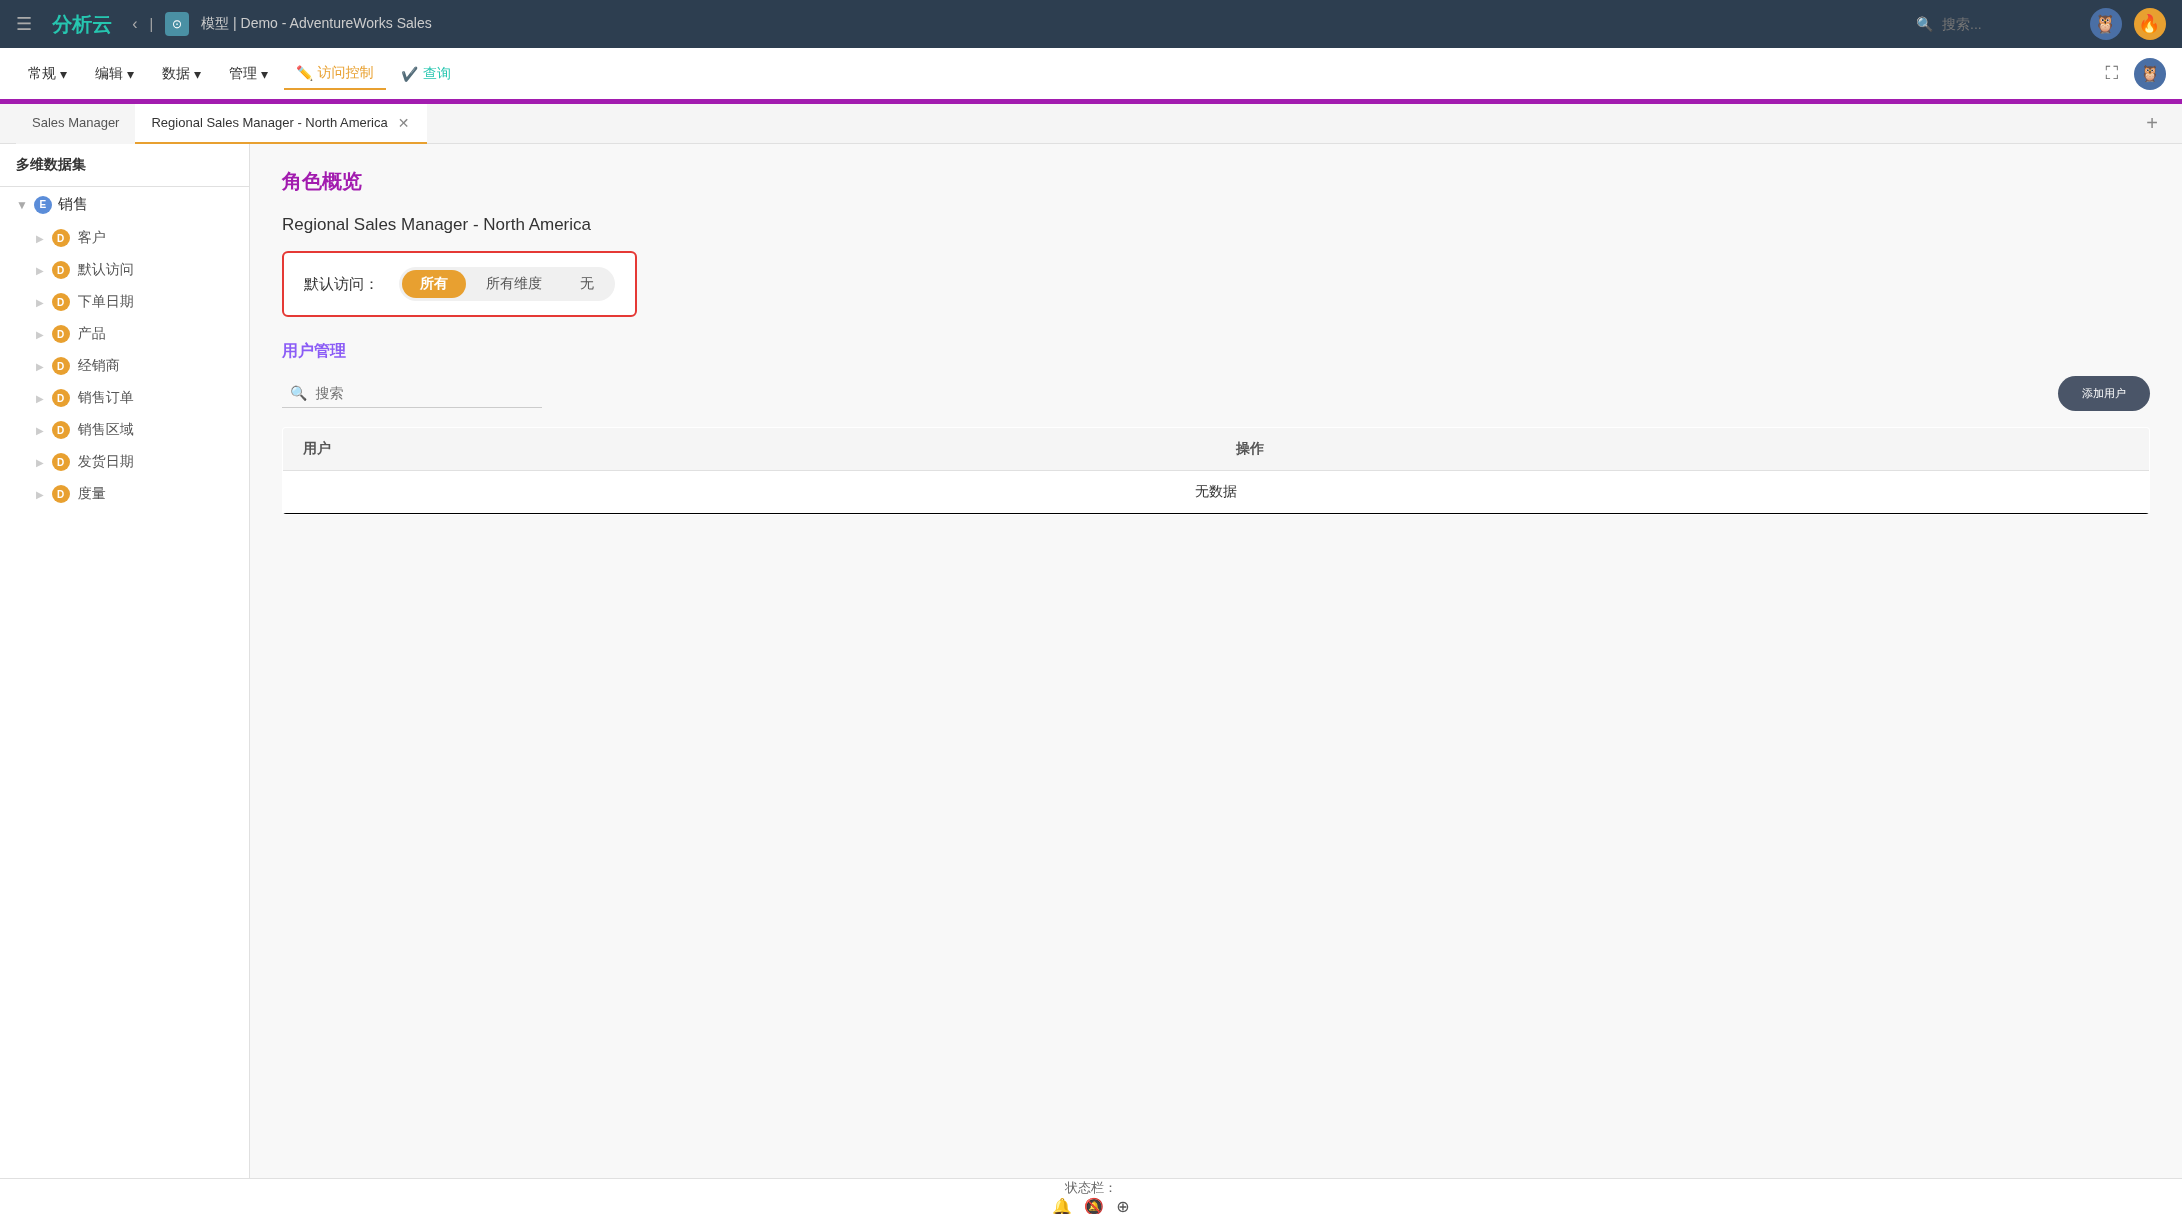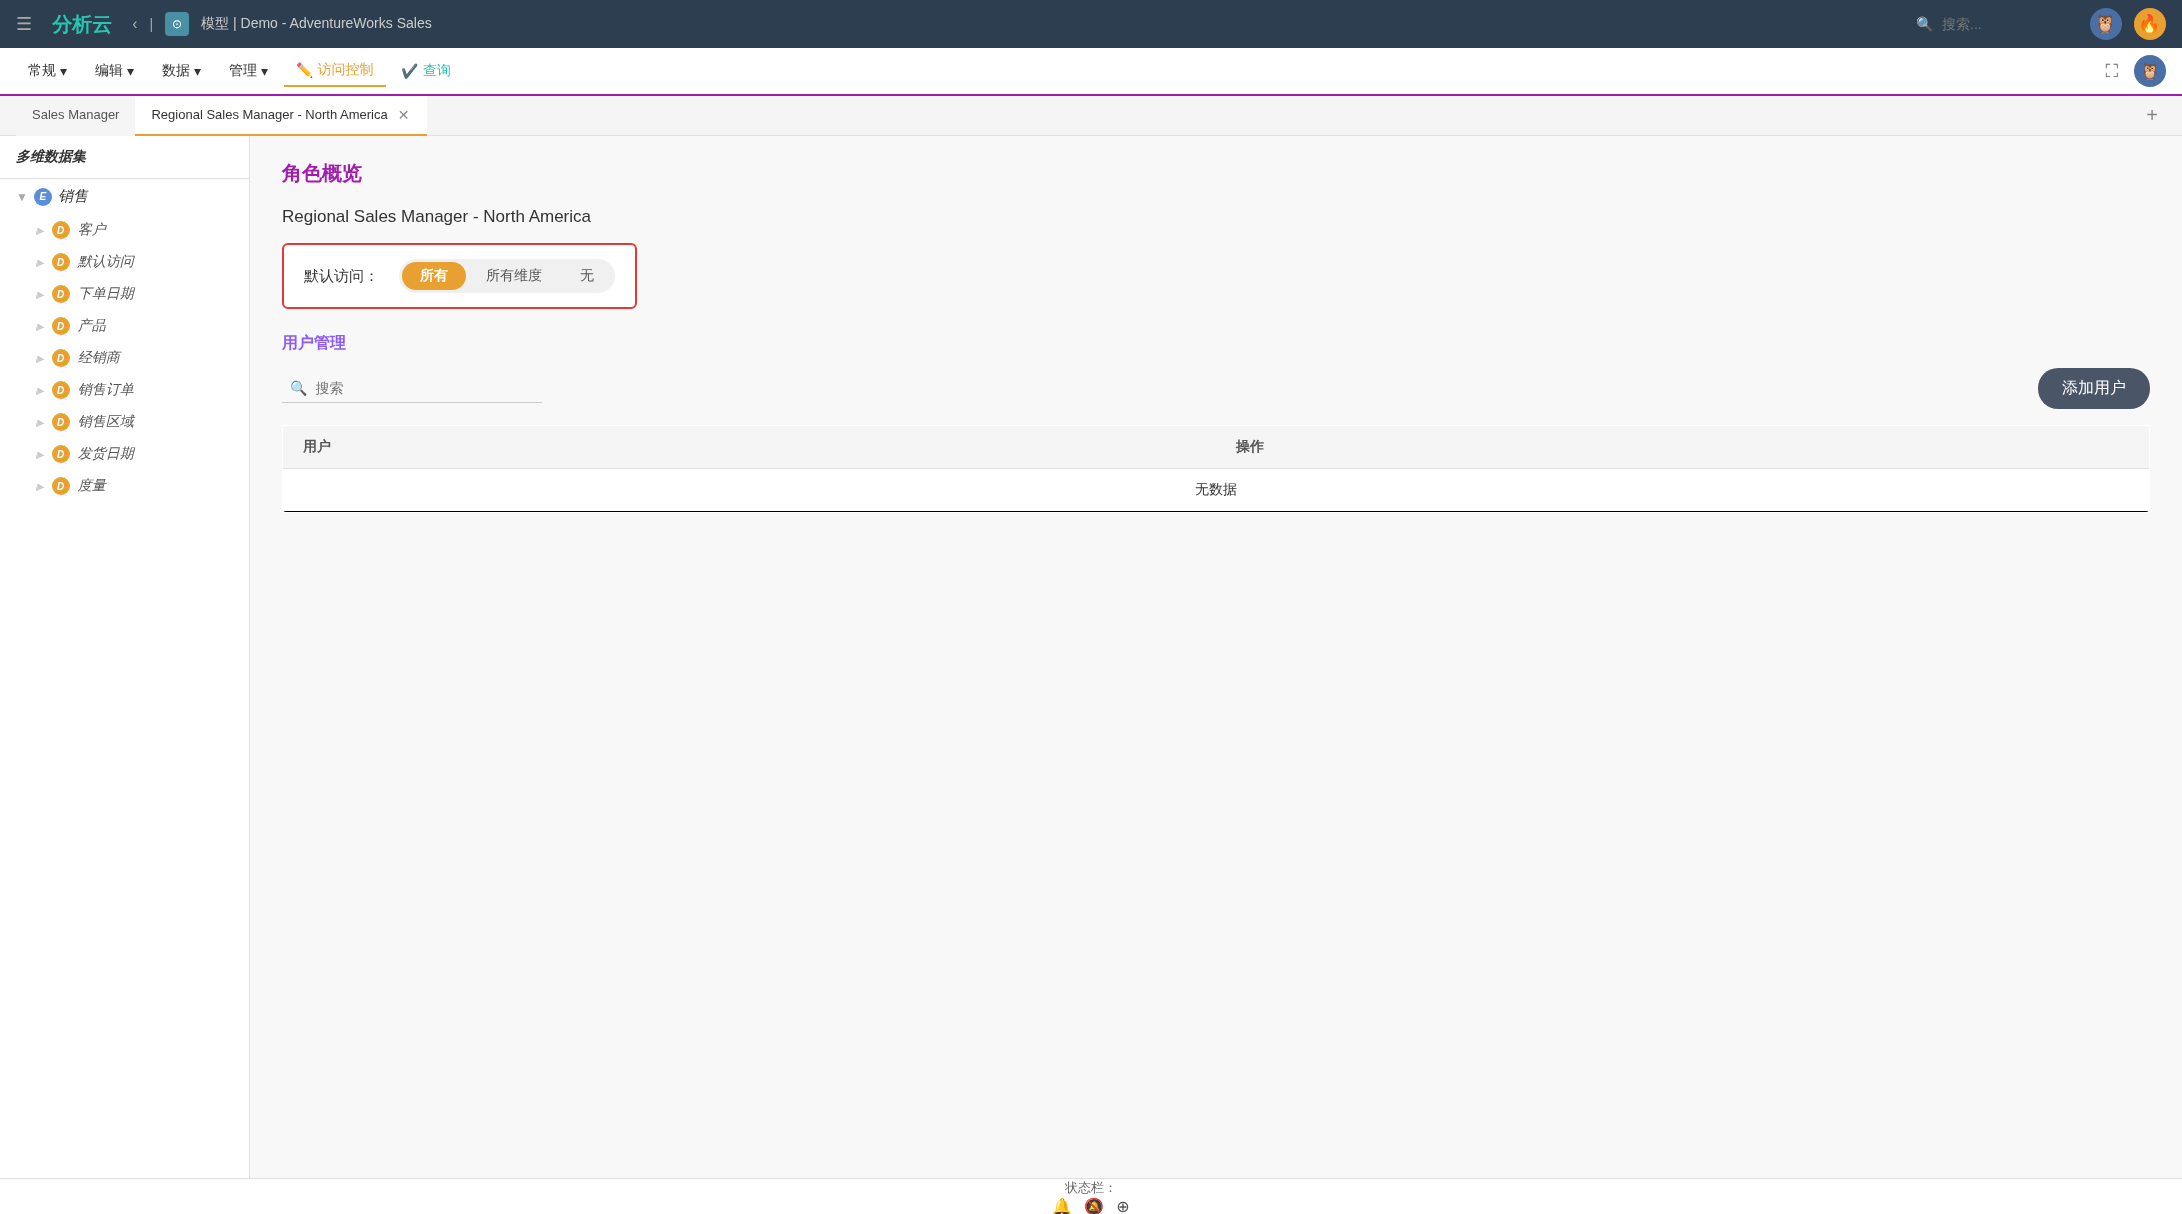--- a/index.html
+++ b/index.html
@@ -57,25 +57,25 @@
     }
     .flame-icon {
       background: #e8a030;
       font-size: 18px;
     }
     .hamburger-icon { font-size: 18px; color: #aaa; cursor: pointer; margin-right: 8px; }
 
     
     .secondary-nav {
       background: #fff;
-      height: 48px;
+      height: 56px;
       display: flex;
       align-items: center;
       padding: 0 16px;
-      border-bottom: 2px solid #a21caf;
+      border-bottom: 5px solid #a21caf;
       gap: 4px;
     }
     .nav-btn {
       display: flex; align-items: center; gap: 4px;
       padding: 6px 12px;
       border-radius: 4px;
       cursor: pointer;
       font-size: 14px;
       color: #333;
       border: none; background: transparent;
@@ -153,21 +153,20 @@
       overflow: hidden;
     }
 
     
     .sidebar {
       width: 250px;
       background: #fff;
       border-right: 1px solid #e0e0e0;
       overflow-y: auto;
       flex-shrink: 0;
-      font-style: italic;
     }
     .sidebar-title {
       padding: 12px 16px;
       font-size: 14px;
       font-weight: bold;
       color: #333;
       border-bottom: 1px solid #e0e0e0;
     }
     .sidebar-group {
       display: flex; align-items: center;
@@ -282,21 +281,21 @@
       font-size: 14px; color: #333; width: 200px;
     }
     .search-icon { color: #888; }
 
     .add-user-btn {
       background: #4a5568;
       color: #fff;
       border: none;
       border-radius: 20px;
       padding: 10px 24px;
-      font-size: 16px;
+      font-size: 11px;
       cursor: pointer;
       font-family: inherit;
     }
 
     
     .data-table {
       width: 100%;
       border-collapse: collapse;
       background: #fff;
       border: 1px solid #e0e0e0;

